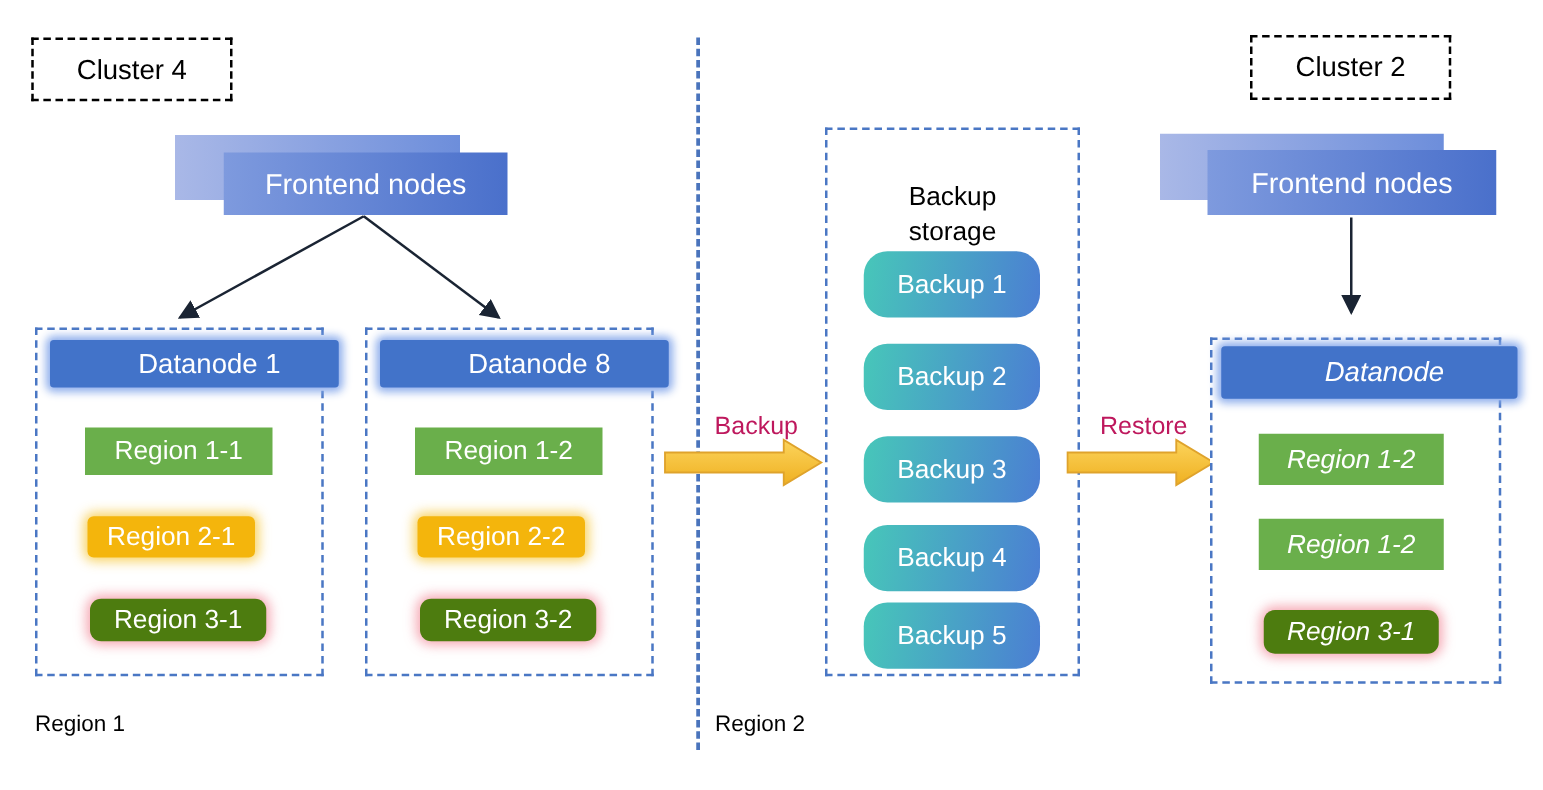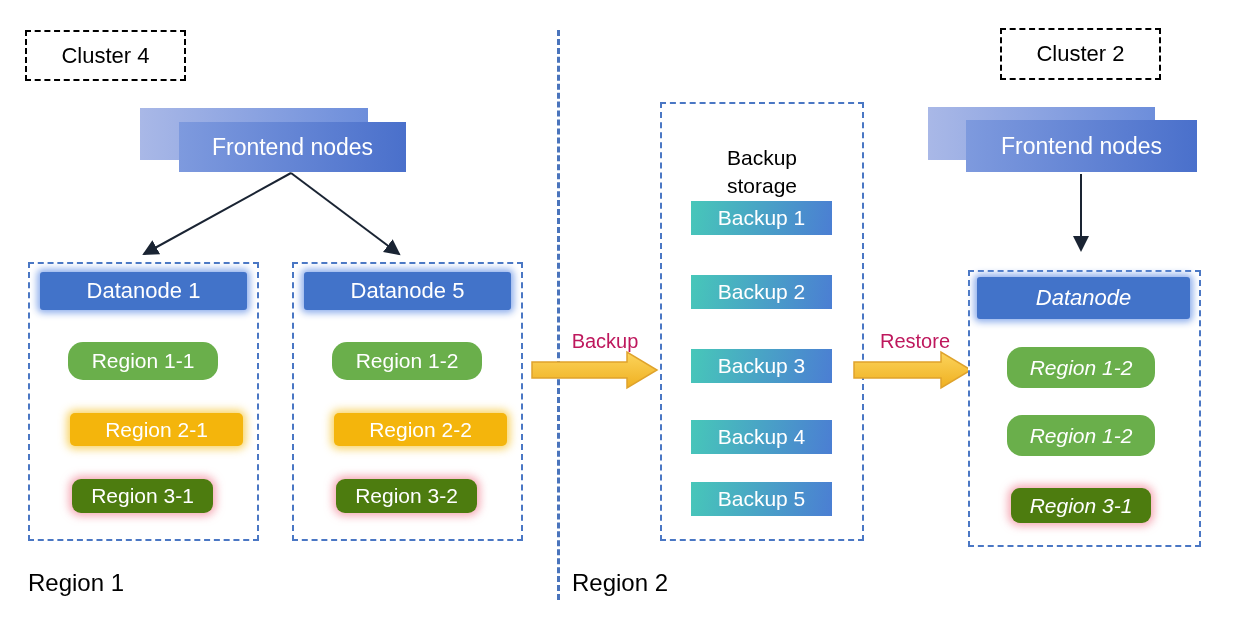--- a/index.html
+++ b/index.html
@@ -22,55 +22,56 @@
     display:flex;align-items:center;justify-content:center;
     color:#fff;font-size:23px;
   }
 
   
   .node-box{border:2px dashed #4a77c4;background:#fff;}
   .node-header{
     position:absolute;background:#4273c9;border-radius:3px;color:#fff;font-size:22px;
     display:flex;align-items:center;justify-content:center;
     box-shadow:0 0 7px 3px rgba(136,170,235,.95);
+    padding-left:24px;
   }
 
   
   .region{
     position:absolute;display:flex;align-items:center;justify-content:center;
     color:#fff;font-size:21px;
   }
-  .region[data-color="green"]{background:#6aaf4b;border-radius:15px;}
+  .region[data-color="green"]{background:#6aaf4b;}
   .region[data-color="yellow"]{background:#f4b50c;border-radius:5px;box-shadow:0 0 9px 3px rgba(246,196,48,.75);}
   .region[data-color="red"]{background:#4d7c0f;border-radius:9px;box-shadow:0 0 9px 3px rgba(238,112,130,.6);}
   .c1 .r1{left:38px;top:78px;width:150px;height:38px;}
-  .c1 .r2{left:40px;top:149px;width:173px;height:33px;}
+  .c1 .r2{left:40px;top:149px;width:134px;height:33px;}
   .c1 .r3{left:42px;top:215px;width:141px;height:34px;}
   .c2 .r1{left:37px;top:75px;width:148px;height:41px;}
   .c2 .r2{left:37px;top:143px;width:148px;height:41px;}
   .c2 .r3{left:41px;top:216px;width:140px;height:35px;}
 
   
   .storage-title{
     position:absolute;left:40px;top:10px;width:120px;text-align:center;
     font-size:21px;line-height:1.35;color:#000;margin-top:30px;
   }
   .backup-item{
-    position:absolute;left:29px;width:141px;height:34px;
+    position:absolute;left:29px;width:141px;height:53px;
     background:linear-gradient(100deg,#47c7b9,#4b7ed3);
-    color:#fff;font-size:21px;display:flex;align-items:center;justify-content:center;
+    color:#fff;font-size:21px;display:flex;align-items:center;justify-content:center;border-radius:19px;
   }
   .b1{top:97px}.b2{top:171px}.b3{top:245px}.b4{top:316px}.b5{top:378px}
 
   
   .divider{width:0;border-left:3px dashed #4a74bc;}
 
   
   .flow-label{position:absolute;width:90px;text-align:center;font-size:20px;color:#be185d;}
-  .footnote{position:absolute;font-size:24px;color:#000;}
+  .footnote{position:absolute;font-size:18px;color:#000;}
 </style>
 </head>
 <body>
 
 <div class="canvas">
 
   <div class="divider abs" style="left:557px;top:30px;height:570px;"></div>
 
   <div class="cluster-label abs" style="left:25px;top:30px;width:157px;height:47px;">Cluster 4</div>
 
@@ -88,21 +89,21 @@
   </svg>
 
   <div class="node-box c1 abs" style="left:28px;top:262px;width:227px;height:275px;">
     <div class="node-header" style="left:10px;top:8px;width:207px;height:38px;">Datanode 1</div>
     <div class="region r1" data-color="green">Region 1-1</div>
     <div class="region r2" data-color="yellow">Region 2-1</div>
     <div class="region r3" data-color="red">Region 3-1</div>
   </div>
 
   <div class="node-box c1 abs" style="left:292px;top:262px;width:227px;height:275px;">
-    <div class="node-header" style="left:10px;top:8px;width:207px;height:38px;">Datanode 5</div>
+    <div class="node-header" style="left:10px;top:8px;width:207px;height:38px;">Datanode 8</div>
     <div class="region r1" data-color="green">Region 1-2</div>
     <div class="region r2" data-color="yellow">Region 2-2</div>
     <div class="region r3" data-color="red">Region 3-2</div>
   </div>
 
   <div class="flow-label" style="left:560px;top:330px;">Backup</div>
   <svg class="abs" style="left:531px;top:350px;" width="130" height="40">
     <defs>
       <linearGradient id="gold1" x1="0" y1="0" x2="0" y2="1">
         <stop offset="0" stop-color="#fcd45c"></stop>

